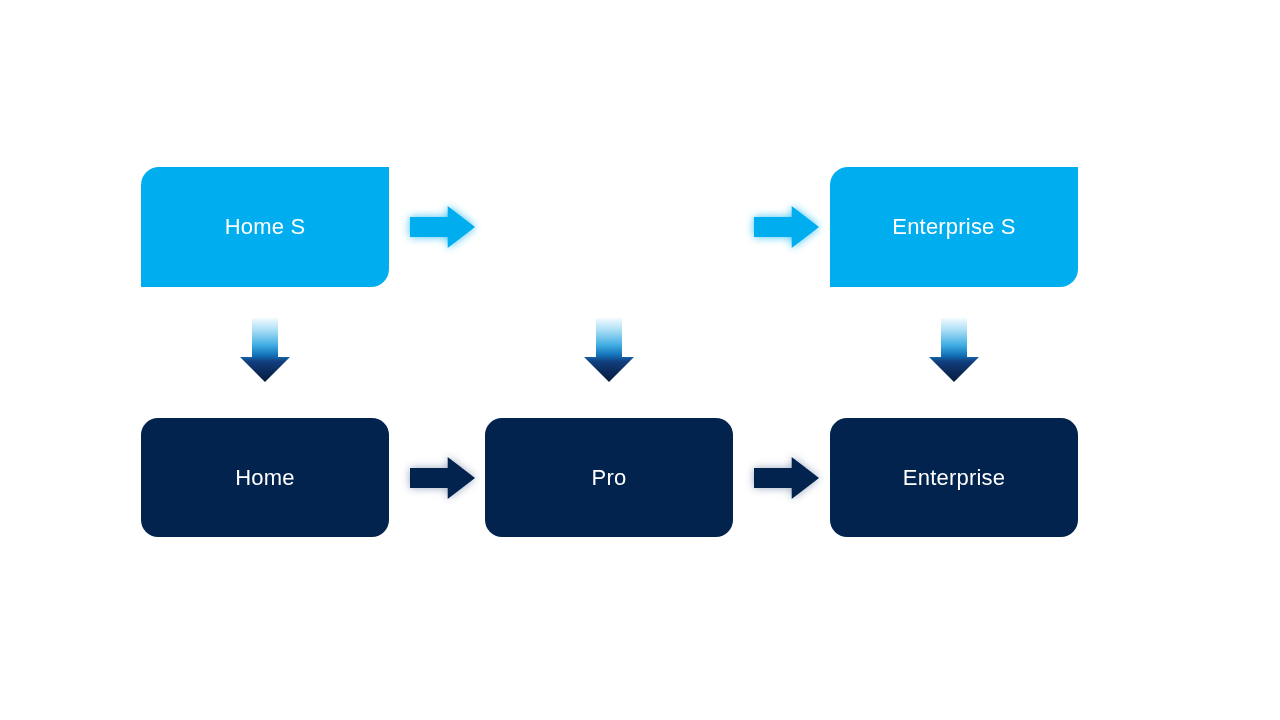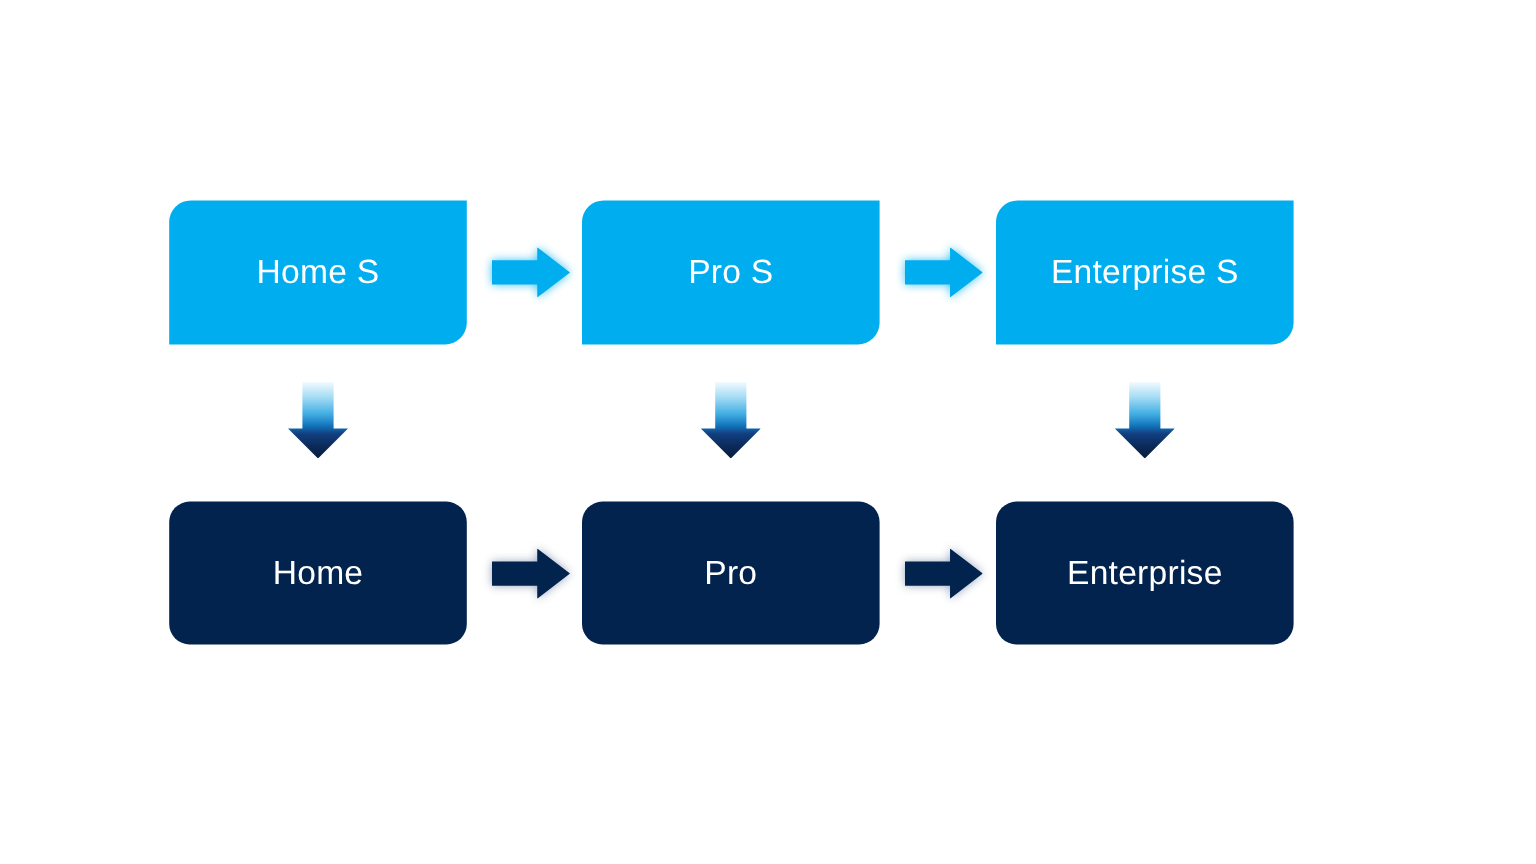--- a/index.html
+++ b/index.html
@@ -11,21 +11,21 @@
     font-family: "Liberation Sans", sans-serif;
     overflow: hidden;
   }
   .box {
     position: absolute;
     width: 248px;
     display: flex;
     align-items: center;
     justify-content: center;
     color: #ffffff;
-    font-size: 28px;
+    font-size: 22px;
     font-weight: 400;
     letter-spacing: 0.2px;
     text-align: left;
   }
   .box.top {
     height: 120px;
     top: 167px;
     background: #00AEEF;
     border-radius: 18px 0 18px 0;
   }
@@ -73,23 +73,20 @@
   }
 </style>
 </head>
 <body>
 
 <div class="canvas">
 
   <div class="box top col0">
     <span>Home S</span>
   </div>
-  <div class="box top col1">
-    <span>Pro S</span>
-  </div>
   <div class="box top col2">
     <span>Enterprise S</span>
   </div>
 
   <div class="harrow light" style="left:410px; top:206px;">
     <div class="shape"></div>
   </div>
   <div class="harrow light" style="left:754px; top:206px;">
     <div class="shape"></div>
   </div>

